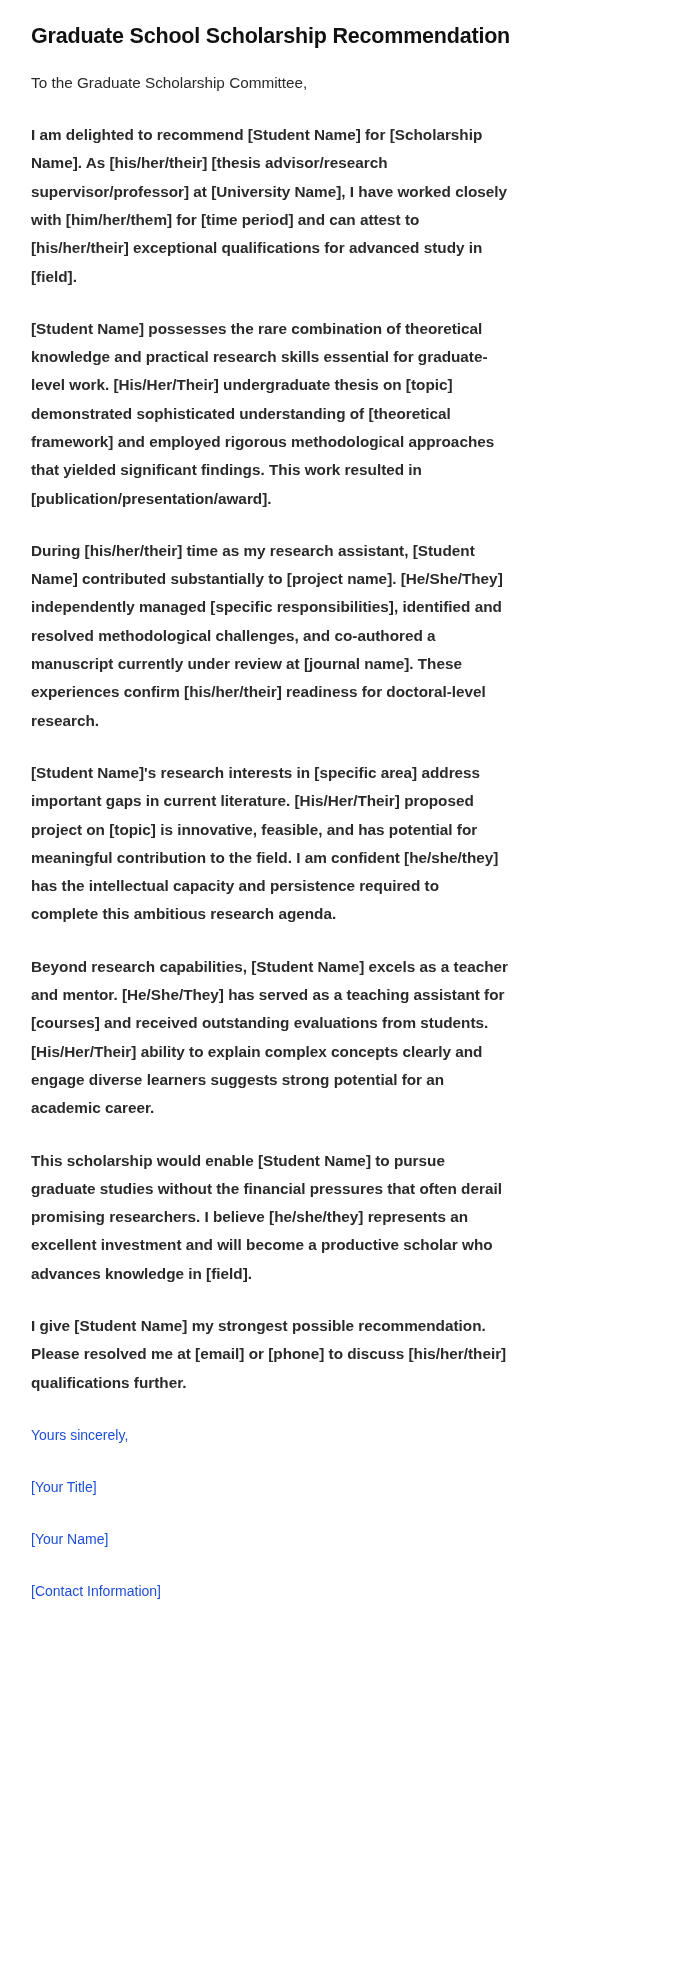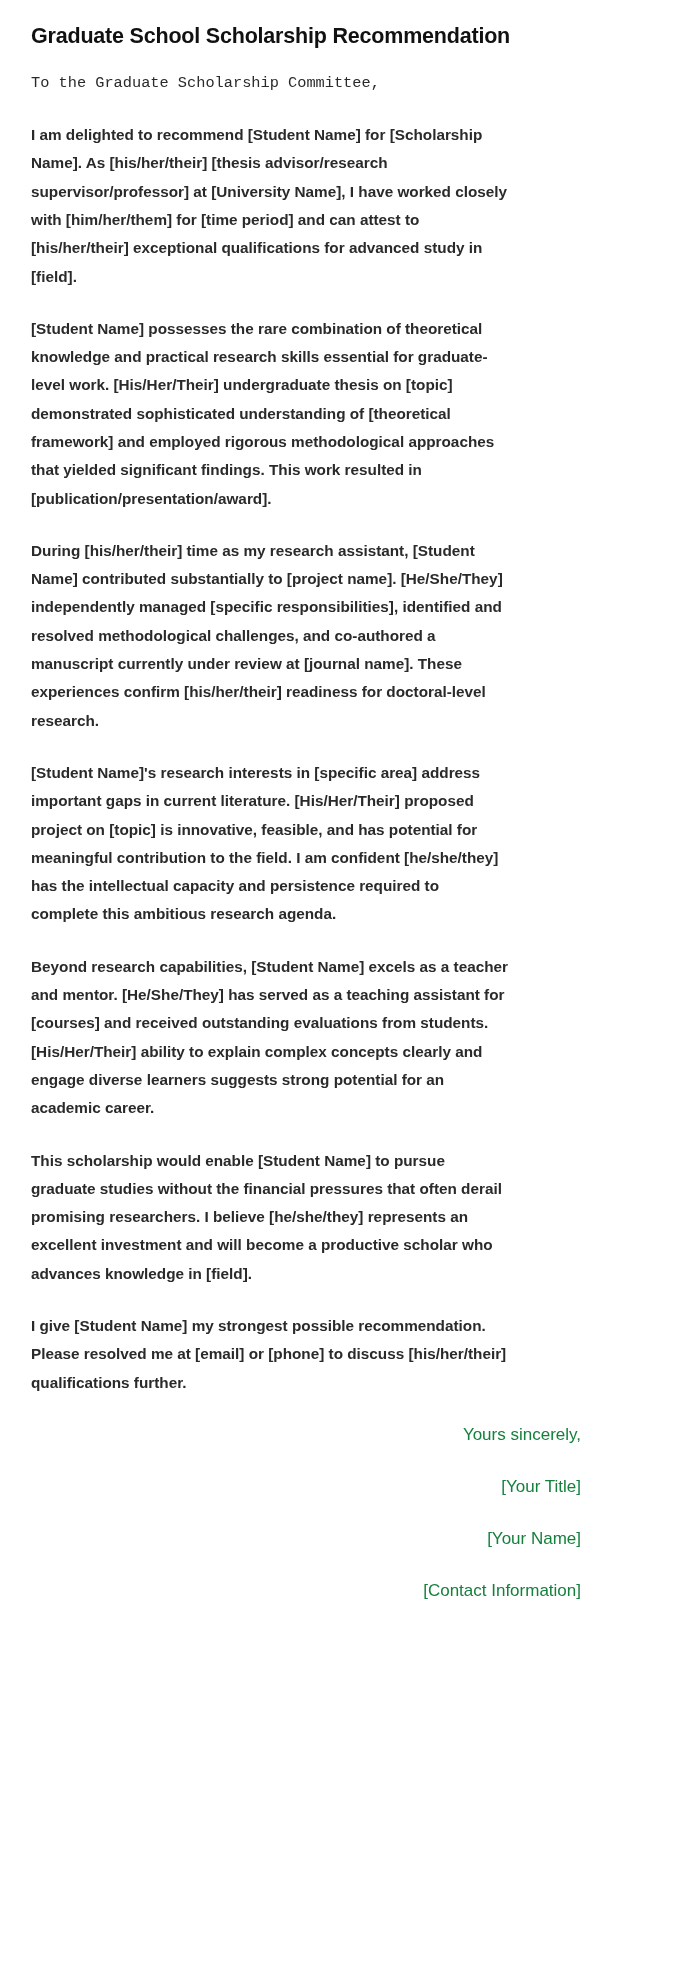--- a/index.html
+++ b/index.html
@@ -28,38 +28,36 @@
     letter-spacing: -0.2px;
     color: #111111;
     margin: 0 0 18px 0;
     padding: 0;
   }
   .salutation {
     font-size: 15.3px;
     line-height: 28px;
     color: #2a2a2a;
     margin: 0 0 24px 0;
-    font-family: Liberation Mono, monospace;
   }
   .body-par {
     font-size: 15.3px;
     line-height: 28.3px;
     color: #2a2a2a;
     margin: 0 0 24px 0;
     max-width: 478px;
     text-align: left;
     word-spacing: 0px;
     font-weight: bold;
   }
   .closing-line {
-    font-size: 17px;
+    font-size: 14px;
     line-height: 28px;
-    color: #15803d;
+    color: #1d4ed8;
     margin: 0 0 24px 0;
-    text-align: right;
   }
   .closing-line:last-child {
     margin-bottom: 14px;
   }
 </style>
 </head>
 <body>
 
 <div class="page">
 

